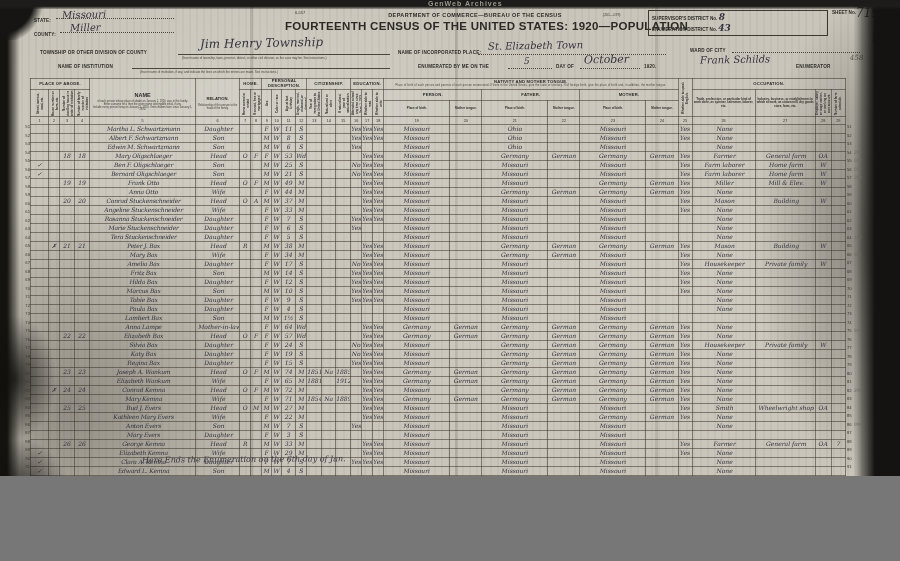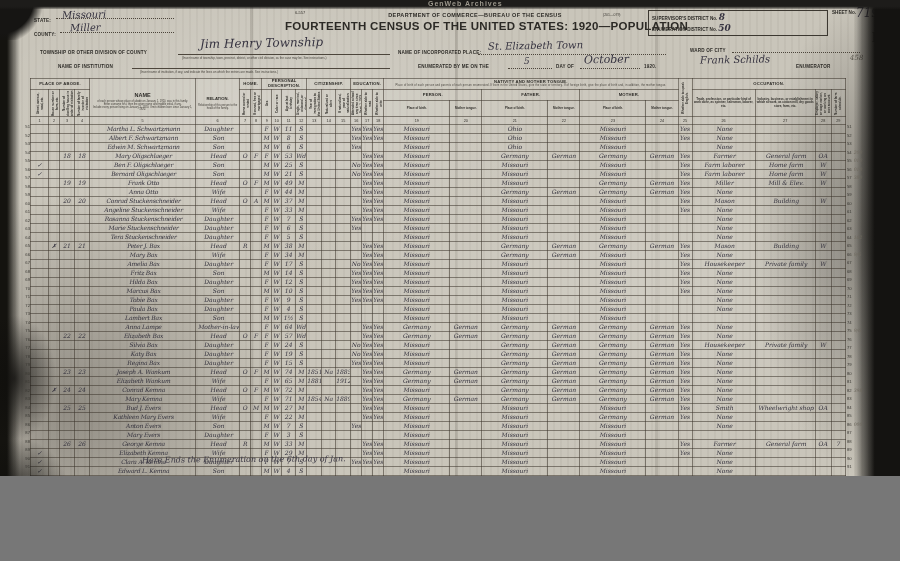--- a/index.html
+++ b/index.html
@@ -123,21 +123,21 @@
     <span class="hwv hw" style="left:584px;top:45px;font-size:11px">October</span>
     <span class="lbl" style="left:644px;top:56px">1920.</span>
 
     <div class="supbox">
       <div class="supline">
         <span>SUPERVISOR'S DISTRICT No.</span>
         <span class="hw">8</span>
       </div>
       <div class="supline">
         <span>ENUMERATION DISTRICT No.</span>
-        <span class="hw">50</span>
+        <span class="hw">43</span>
       </div>
     </div>
     <span class="sheetno">SHEET No.</span>
     <span class="sheethw hw">7194</span>
     <span class="bigB">B</span>
     <span class="lbl" style="left:690px;top:40px">WARD OF CITY</span>
     <span class="rule dot" style="left:732px;top:43px;width:128px"></span>
     <span class="hwv hw" style="left:700px;top:46px;font-size:10px">Frank Schilds</span>
     <span class="lbl" style="left:796px;top:56px">ENUMERATOR</span>
     <span class="hwv hw pencil" style="left:850px;top:46px;font-size:7px">458</span>

